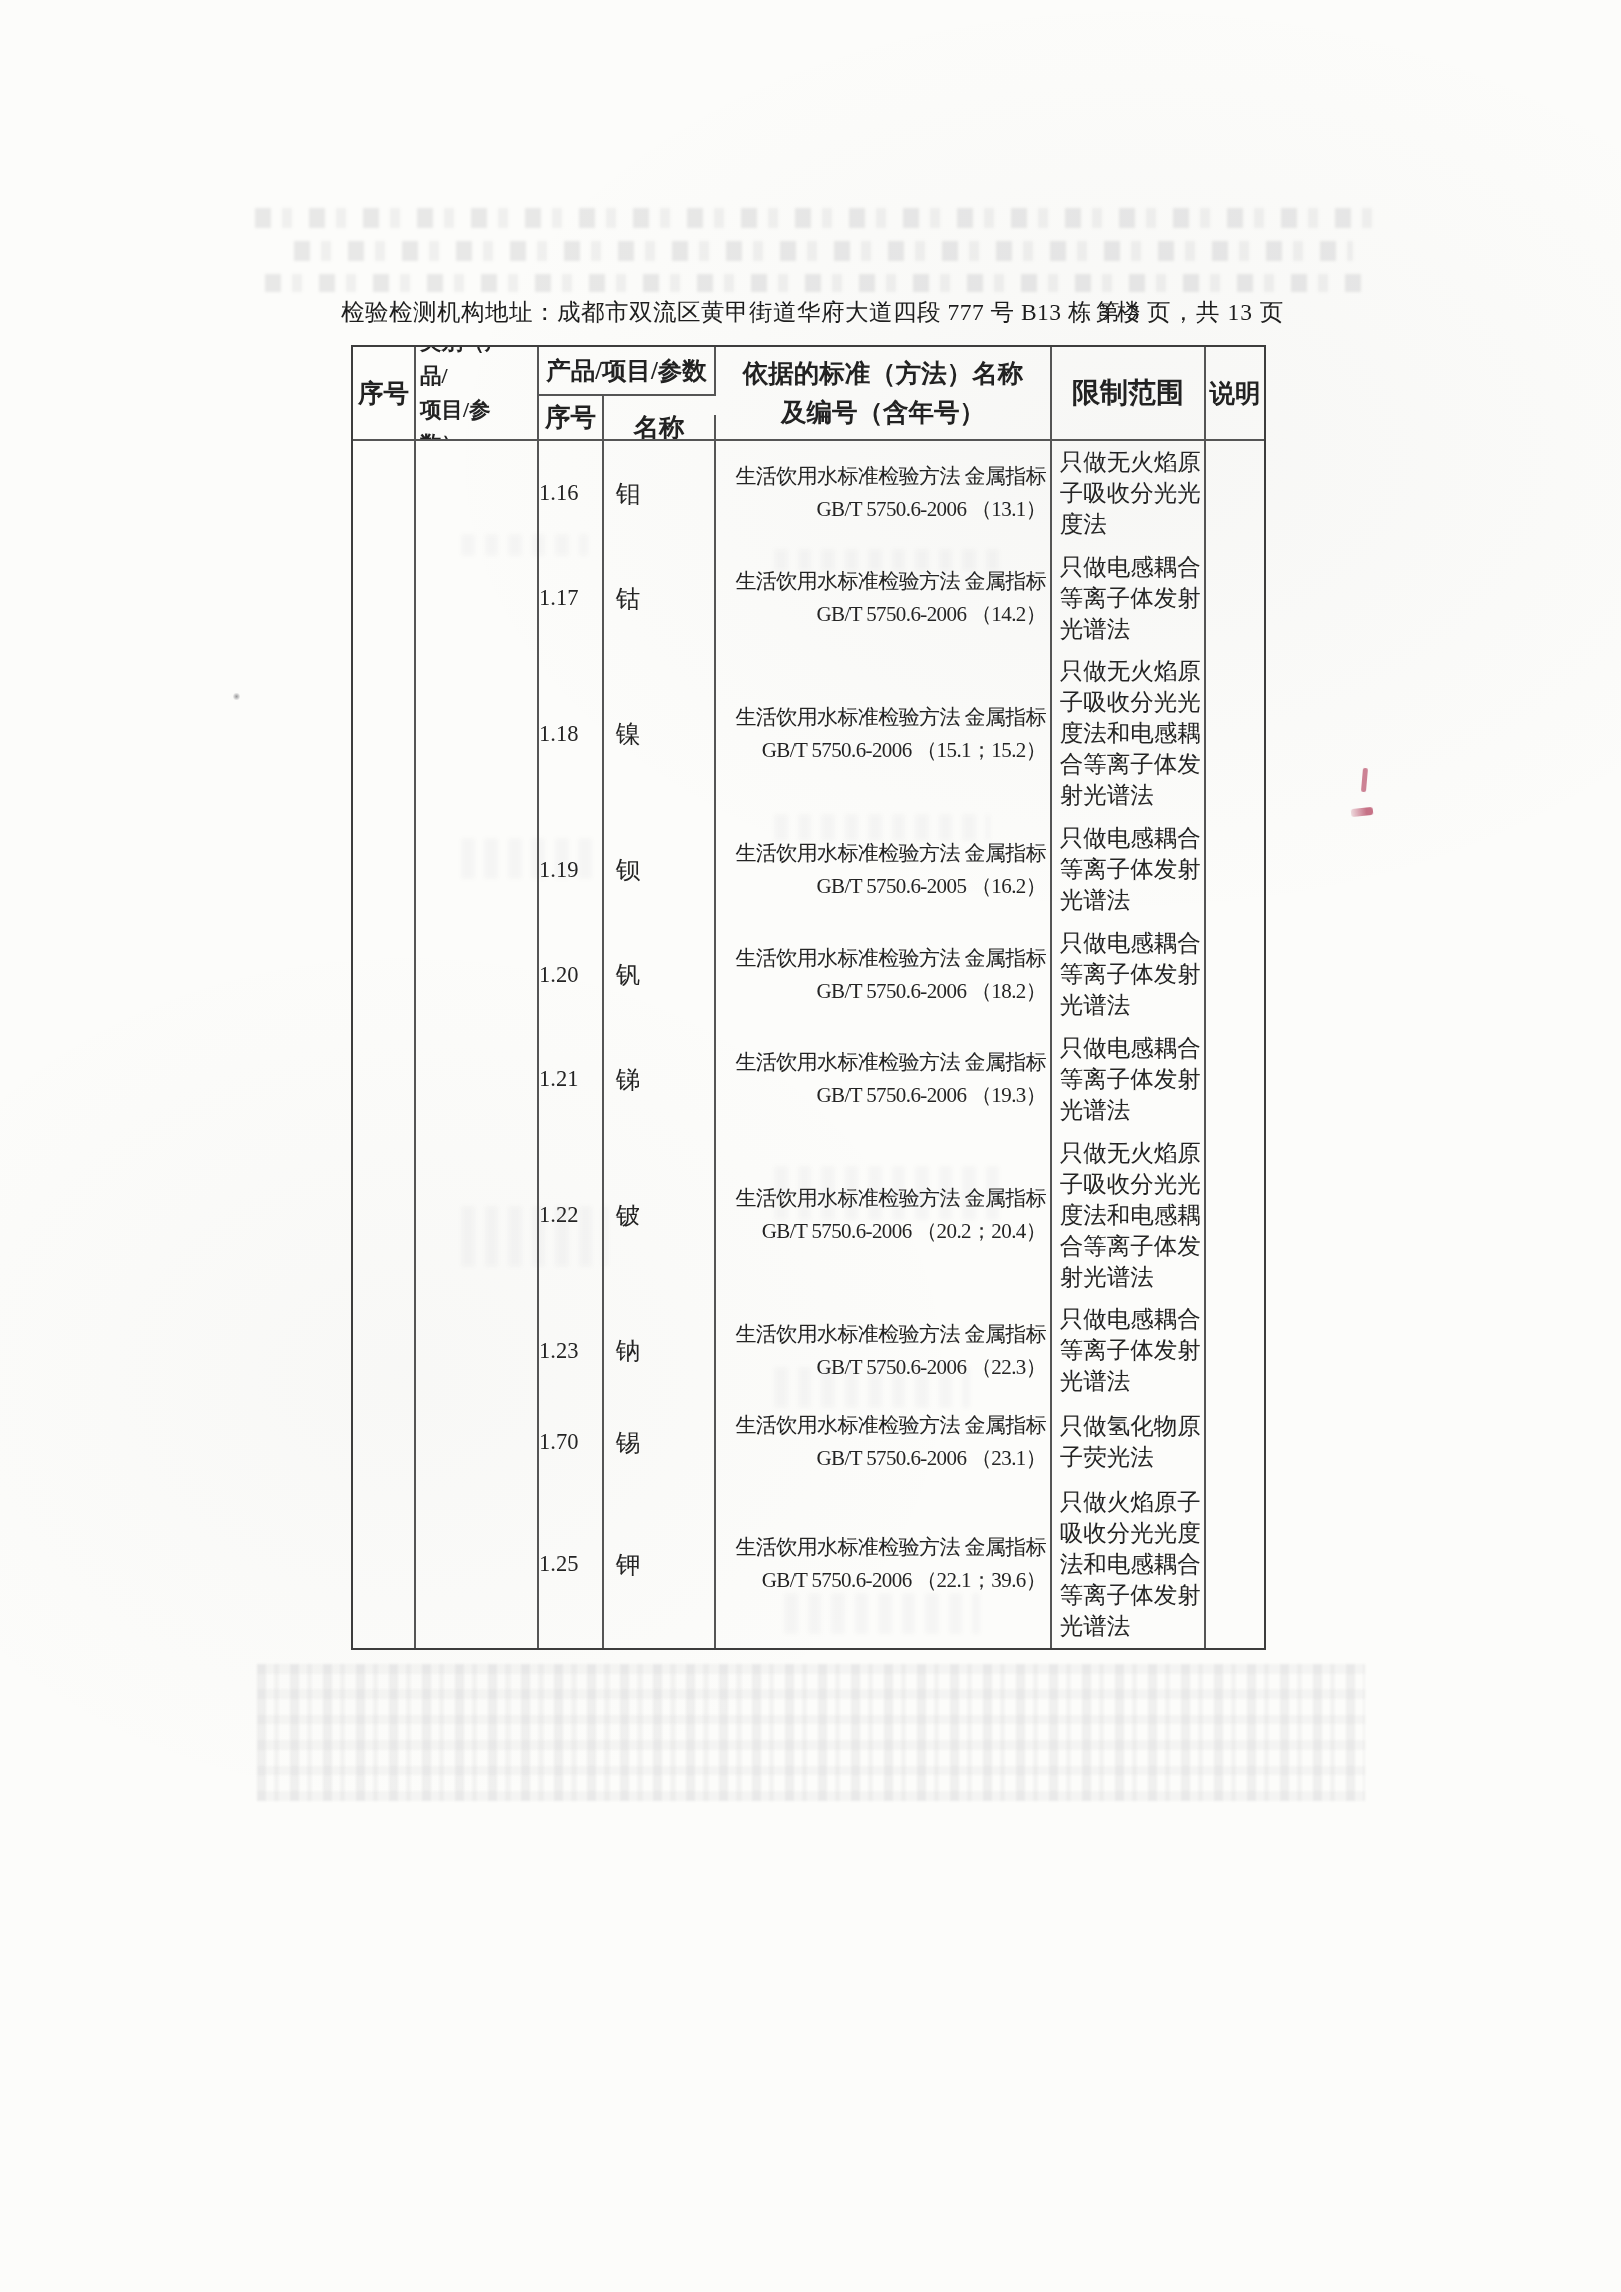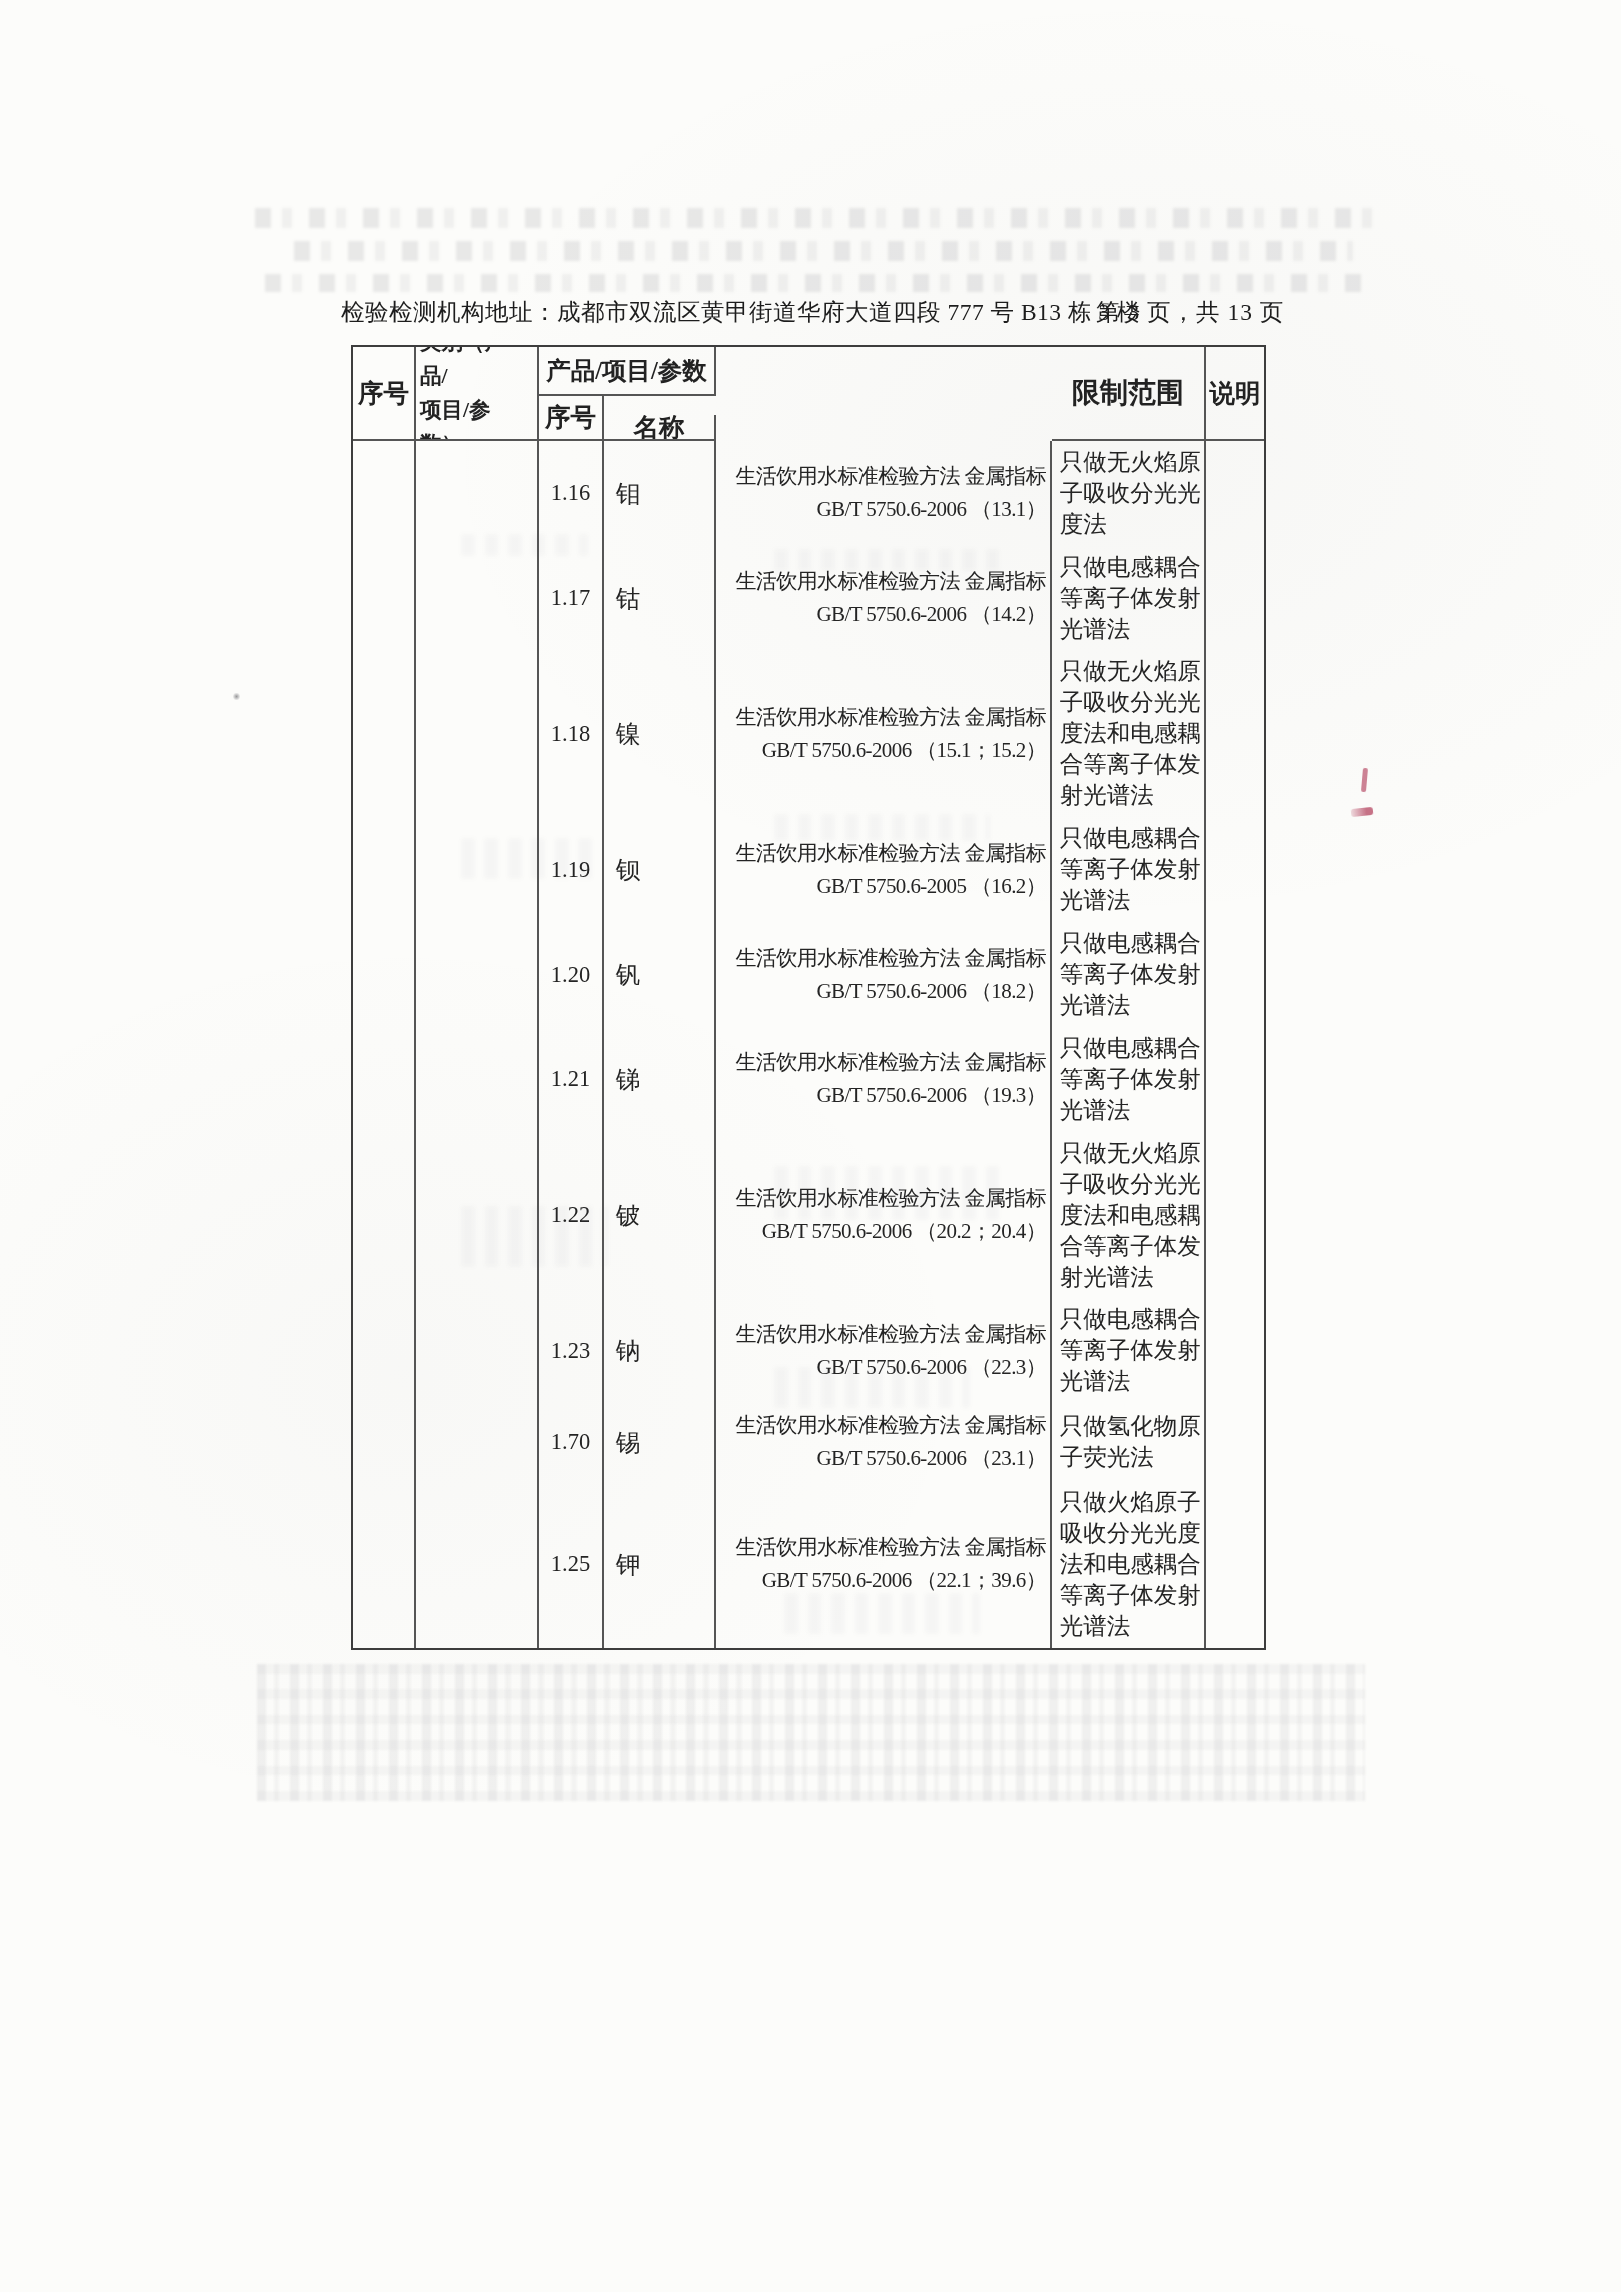--- a/index.html
+++ b/index.html
@@ -50,21 +50,21 @@
   .h5{grid-area:1/5/3/6;font-size:25.5px;line-height:39px;border-right:2px solid var(--border-light);white-space:pre-line;text-align:center;}
   .h6{grid-area:1/6/3/7;font-size:28px;border-right:2px solid var(--border-light);}
   .h7{grid-area:1/7/3/8;font-size:25.5px;}
   .trow{display:contents;}
   .bcell{
     box-sizing:border-box;overflow:hidden;display:flex;flex-direction:column;justify-content:center;
   }
   .bcell.vline{border-right:2px solid var(--border-light);}
   .c1{grid-column:1;}
   .c2{grid-column:2;}
-  .c3{grid-column:3;align-items:center;font-size:22.5px;}
+  .c3{grid-column:3;align-items:flex-start;font-size:22.5px;}
   .c4{grid-column:4;align-items:flex-start;padding-left:11.8px;font-size:24.5px;}
   .c5{grid-column:5;align-items:flex-end;padding:5.9px 3.9px 5.9px 9.8px;font-size:21px;line-height:33px;letter-spacing:-0.6px;}
   .c6{grid-column:6;align-items:flex-start;padding:5.9px 0 5.9px 7.8px;font-size:23.5px;line-height:31px;}
   .c7{grid-column:7;}
   .limit-text{white-space:pre-line;}
   .std-line{white-space:nowrap;}
   
   .bleed{
     position:absolute;filter:blur(1.4px);
     background:repeating-linear-gradient(90deg,
@@ -106,20 +106,22 @@
 <div class="addr">检验检测机构地址：成都市双流区黄甲街道华府大道四段 777 号 B13 栋 3 楼</div>
 <div class="pageno">第 3 页，共 13 页</div>
 
 <div class="tbl">
   <div class="hcell h1">序号</div>
   <div class="hcell h2">类别（产品/
 项目/参数）</div>
   <div class="hcell hg">产品/项目/参数</div>
   <div class="hcell h3">序号</div>
   <div class="hcell h4">名称</div>
+  <div class="hcell h5">依据的标准（方法）名称
+及编号（含年号）</div>
   <div class="hcell h6">限制范围</div>
   <div class="hcell h7">说明</div>
 
   <div class="trow">
     <div class="bcell c1 vline" style="grid-row: 3;"></div>
     <div class="bcell c2 vline" style="grid-row: 3;"></div>
     <div class="bcell c3 vline" style="grid-row: 3;">
         <span>1.16</span>
       </div>
     <div class="bcell c4 vline" style="grid-row: 3;">

